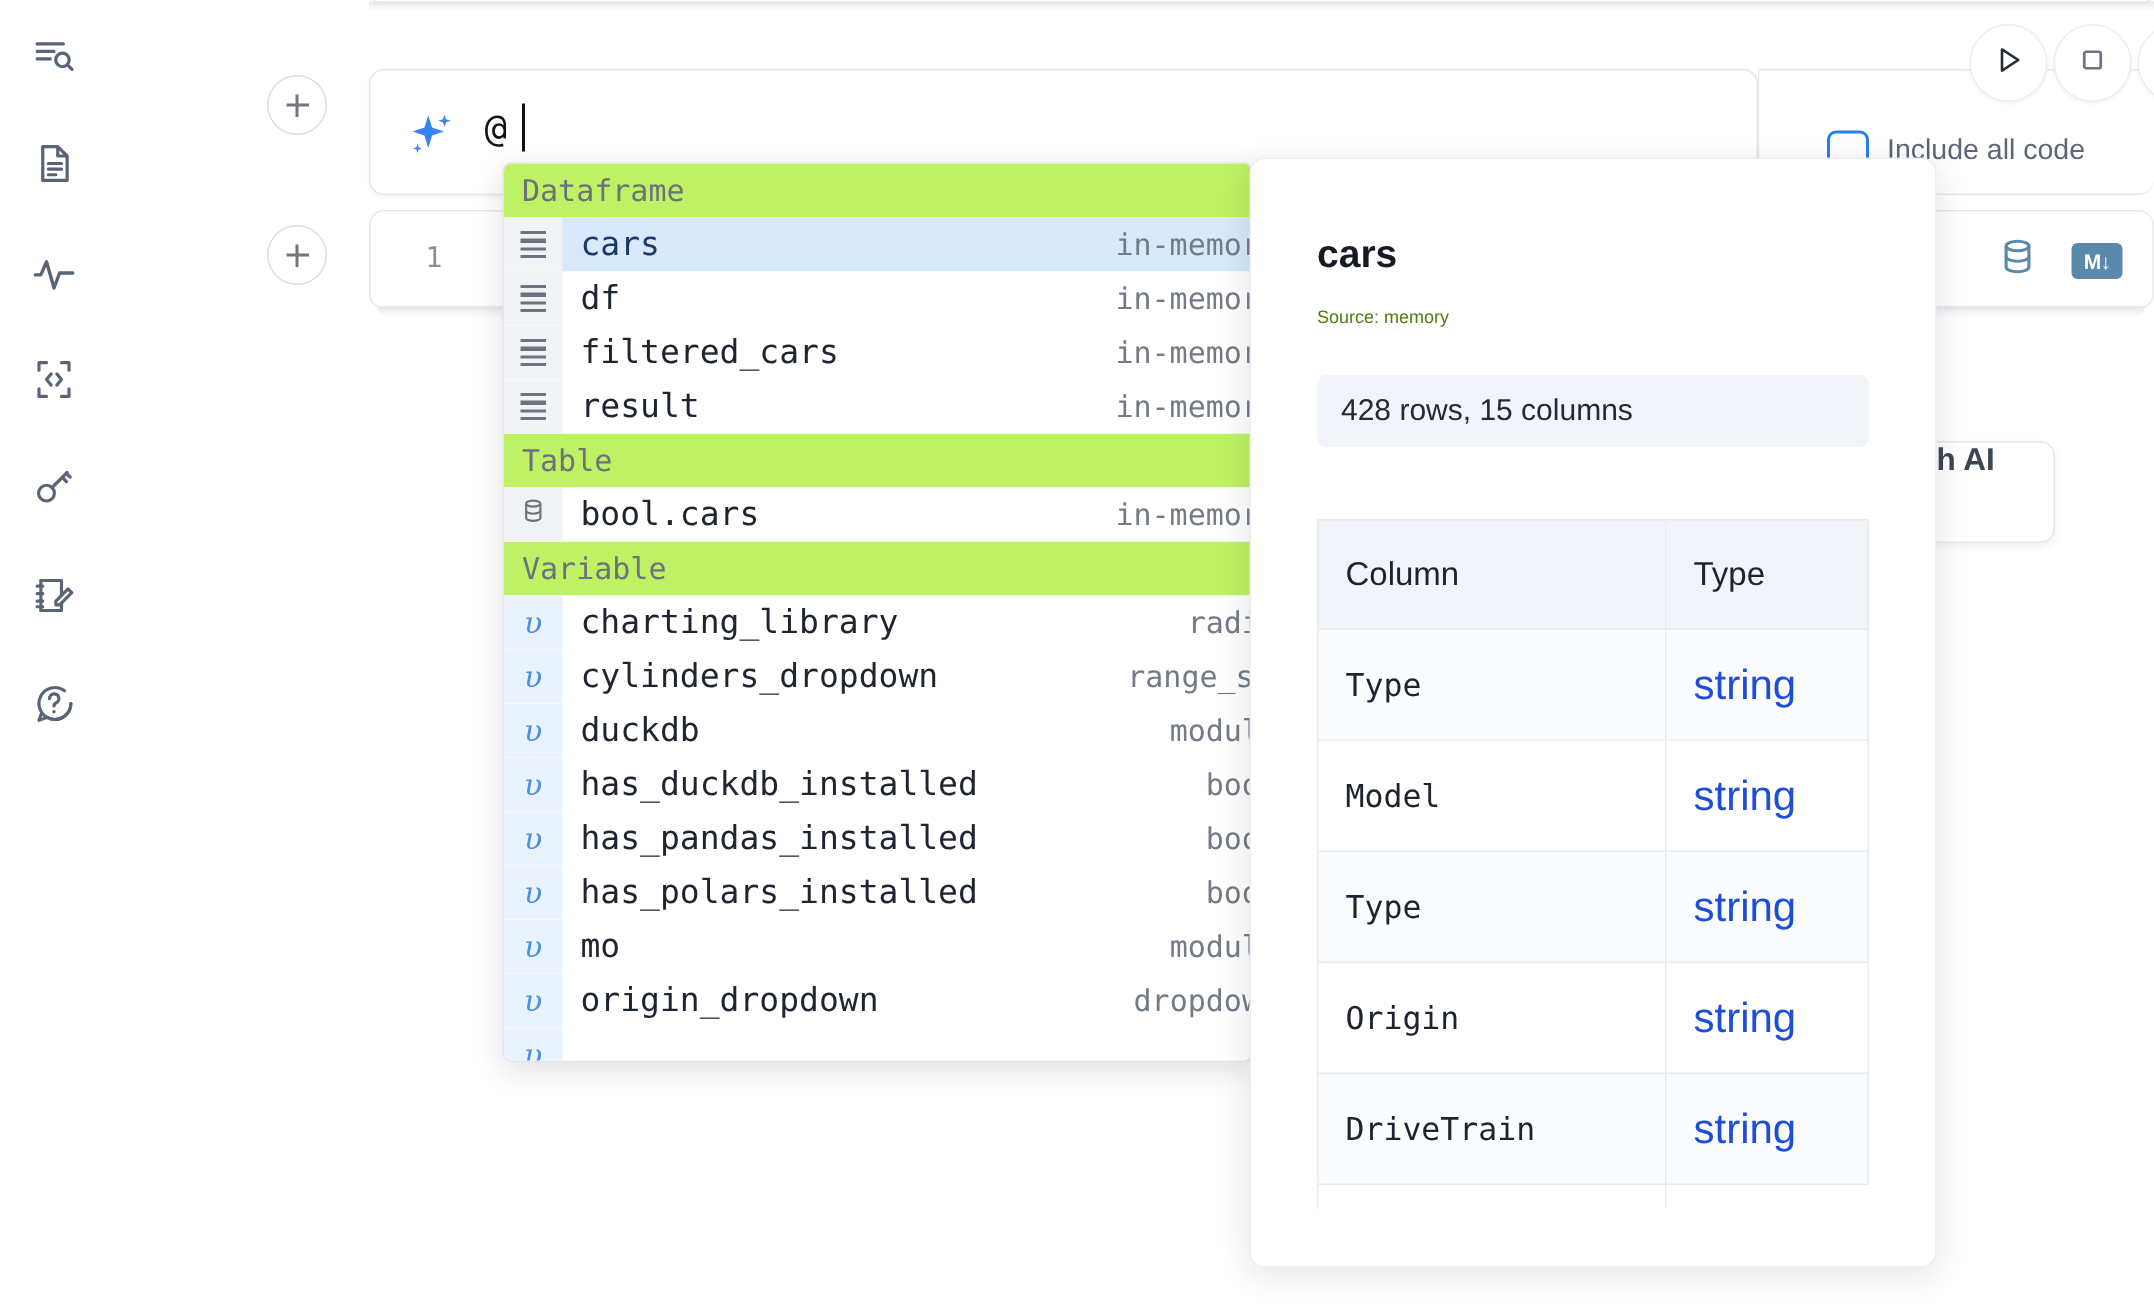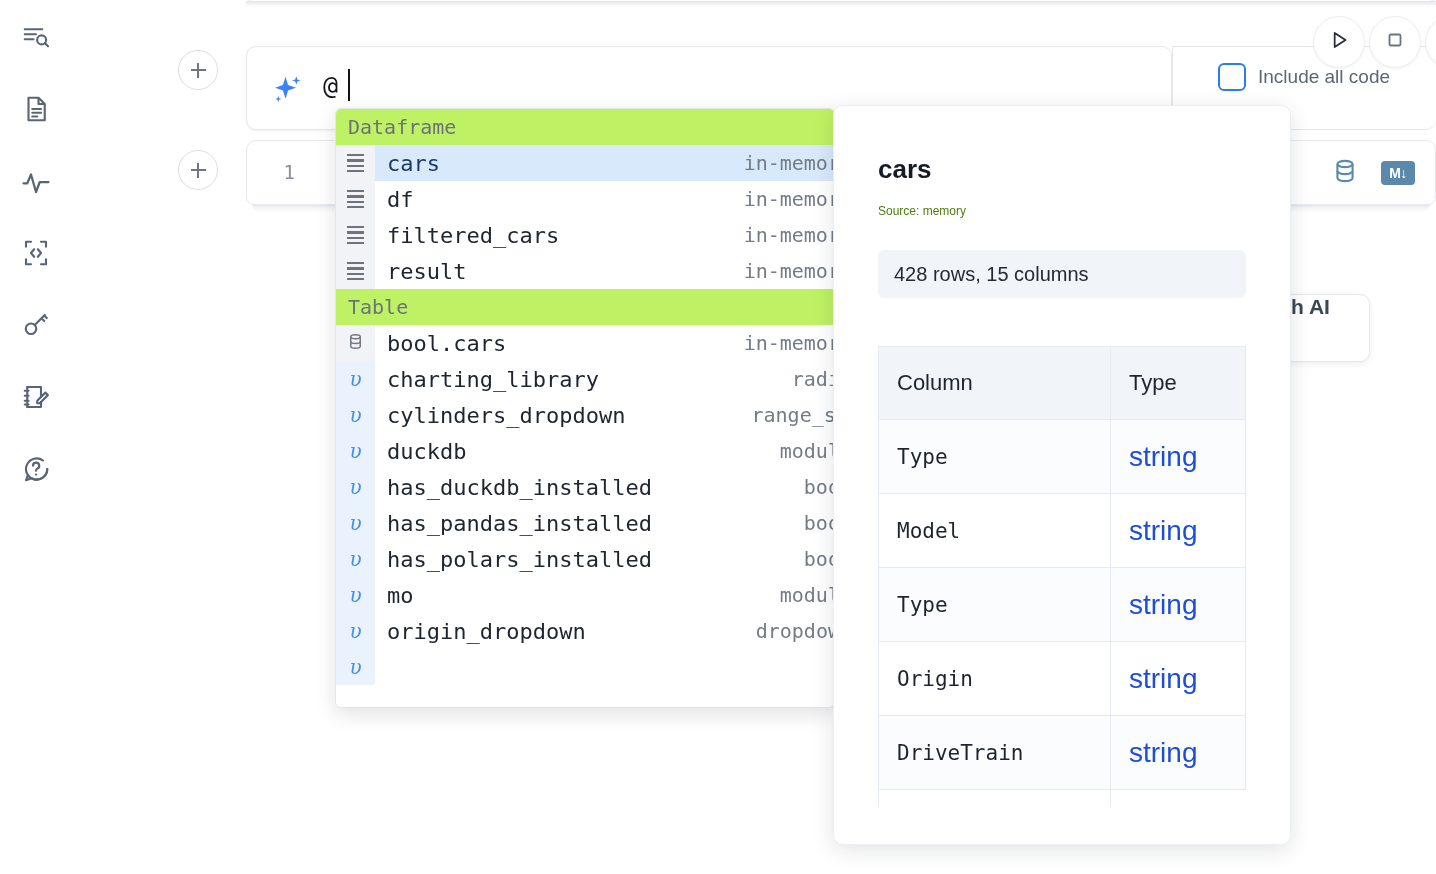--- a/index.html
+++ b/index.html
@@ -59,21 +59,21 @@
   .caret {
     position:absolute; left:101px; top:22px; width:2px; height:32px; background:#101216;
   }
 
   .ai-right {
     position:absolute; left:1172px; top:46px; width:264px; height:84px;
     border-left:1px solid #e7e8ec; background:#fff;
     border-top:1px solid #e7e8ec; border-bottom:1px solid #e7e8ec;
     border-top-right-radius:10px; border-bottom-right-radius:10px;
   }
-  .chk-row { position:absolute; left:32px; top:16px; display:flex; align-items:center; gap:12px; cursor:pointer;padding-left:13px; }
+  .chk-row { position:absolute; left:32px; top:40px; display:flex; align-items:center; gap:12px; cursor:pointer;padding-left:13px; }
   .chk-box { width:28px; height:28px; border:2.4px solid #2a7df0; border-radius:6px; background:#fff; }
   .chk-label { font-size:19px; color:#5d6675; white-space:nowrap; }
 
   
   .rbtn {
     position:absolute; width:52px; height:52px; border-radius:50%;
     background:#fff; border:1.6px solid #eceef2;
     display:flex; align-items:center; justify-content:center; cursor:pointer;
     box-shadow: 0 1px 3px rgba(20,25,40,.05);
   }
@@ -385,20 +385,21 @@
         <div class="ac-gutter">
           <span><svg width="19" height="19" viewBox="0 0 24 24" fill="none" stroke="#6e747e" stroke-width="1.8">
               <ellipse cx="12" cy="6" rx="6" ry="2.5"></ellipse>
               <path d="M6 6v12c0 1.4 2.7 2.5 6 2.5s6-1.1 6-2.5V6"></path>
               <path d="M6 12c0 1.4 2.7 2.5 6 2.5s6-1.1 6-2.5"></path>
             </svg></span>
         </div>
         <span class="ac-name">bool.cars</span>
         <span class="ac-meta">in-memory</span>
       </div>
+      <div class="ac-group">Variable</div>
       <div class="ac-row">
         <div class="ac-gutter var">
           <span class="glyph-v">υ</span>
         </div>
         <span class="ac-name">charting_library</span>
         <span class="ac-meta">radio</span>
       </div>
       <div class="ac-row">
         <div class="ac-gutter var">
           <span class="glyph-v">υ</span>

